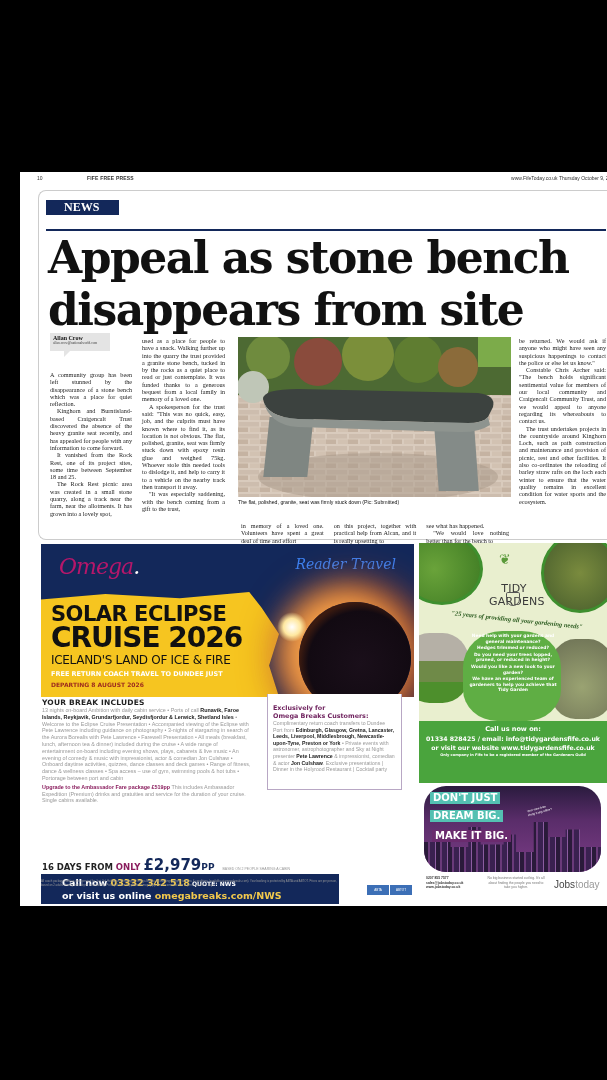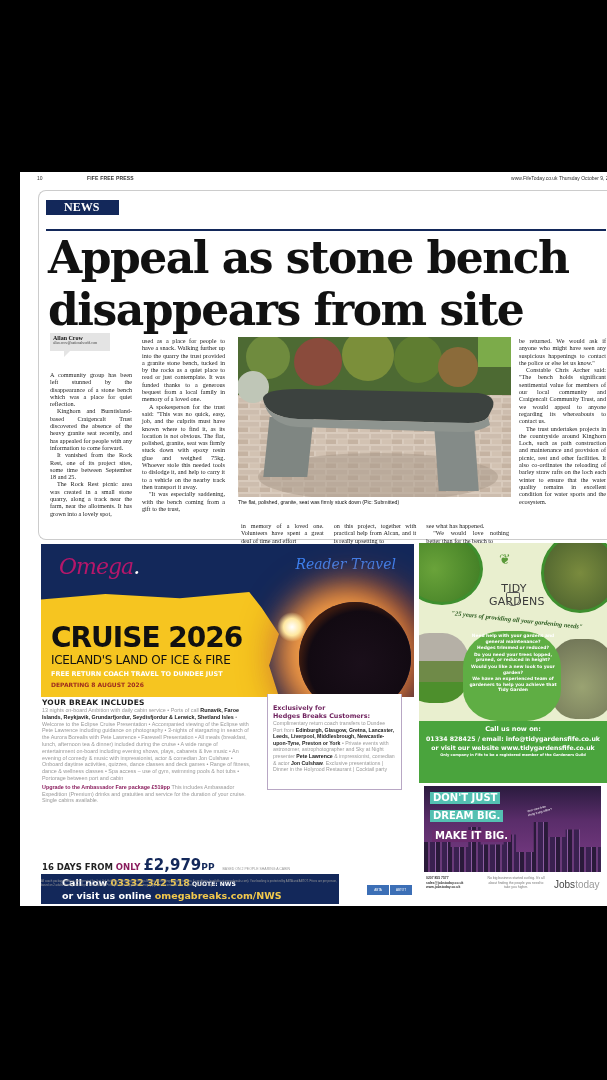--- a/index.html
+++ b/index.html
@@ -89,21 +89,21 @@
   .tidy .centre { position: absolute; left: 44px; top: 88px; width: 98px; height: 90px; background: #5fae44; border-radius: 40% 40% 35% 35%; }
   .tidy .qs { position: absolute; left: 46px; top: 90px; width: 96px; text-align: center; font-family: "DejaVu Sans", sans-serif; font-weight: bold; font-size: 4.4px; line-height: 5.6px; color: #fff; }
   .tidy .qs div { margin-bottom: 1px; }
   .tidy .bottom { position: absolute; left: 0; top: 178px; width: 188px; height: 62px; background: #4aa43d; text-align: center; font-family: "DejaVu Sans", sans-serif; font-weight: bold; color: #fff; padding-top: 4px; }
   .tidy .bottom .l1 { font-size: 6.5px; line-height: 9px; }
   .tidy .bottom .l2 { font-size: 6.2px; line-height: 9px; }
   .tidy .bottom .l3 { font-size: 6.2px; line-height: 9px; }
   .tidy .bottom .l4 { font-size: 3.6px; line-height: 6px; }
 
   
-  .jobs { position: absolute; left: 404px; top: 614px; width: 177px; height: 86px; background: linear-gradient(180deg, #2a1b3e 0%, #5a2d6a 40%, #7b3c86 100%); overflow: hidden; }
+  .jobs { position: absolute; left: 404px; top: 614px; width: 177px; height: 86px; background: linear-gradient(180deg, #2a1b3e 0%, #5a2d6a 40%, #7b3c86 100%); overflow: hidden; border-radius: 22px; }
   .jobs .city { position: absolute; left: 0; bottom: 0; width: 100%; height: 50px; background: repeating-linear-gradient(90deg, #2a1a3a 0 4px, #6a3a7a 4px 6px, #3a2150 6px 11px, #8c5ca0 11px 12px); clip-path: polygon(0 40%, 8% 40%, 8% 20%, 15% 20%, 15% 50%, 25% 50%, 25% 10%, 32% 10%, 32% 45%, 45% 45%, 45% 25%, 52% 25%, 52% 60%, 62% 60%, 62% 0, 70% 0, 70% 30%, 80% 30%, 80% 15%, 88% 15%, 88% 50%, 100% 50%, 100% 100%, 0 100%); }
   .jobs .t { position: absolute; font-family: "DejaVu Sans", sans-serif; font-weight: bold; color: #fff; font-size: 10px; line-height: 12px; padding: 0 3px; }
   .jobs .t1 { left: 6px; top: 6px; background: #54c0b2; }
   .jobs .t2 { left: 6px; top: 24px; background: #54c0b2; }
   .jobs .t3 { left: 8px; top: 44px; background: #6a2b6e; }
   .jobs .note { position: absolute; left: 103px; top: 20px; width: 26px; font-family: "Liberation Sans", sans-serif; font-size: 3px; color: #fff; transform: rotate(-15deg); }
   .jobs-foot { position: absolute; left: 404px; top: 702px; width: 177px; height: 26px; font-family: "Liberation Sans", sans-serif; }
   .jobs-foot .contact { position: absolute; left: 2px; top: 2px; font-size: 3.4px; line-height: 4.5px; color: #333; font-weight: bold; }
   .jobs-foot .blurb { position: absolute; left: 62px; top: 2px; width: 60px; font-size: 3.4px; line-height: 4.5px; color: #777; text-align: center; }
   .jobs-foot .brand { position: absolute; left: 130px; top: 5px; font-size: 10px; color: #444; }
@@ -186,35 +186,36 @@
     <p>The trust undertakes projects in the countryside around Kinghorn Loch, such as path construction and maintenance and provision of picnic, rest and other facilities. It also co-ordinates the reloading of barley straw rafts on the loch each winter to ensure that the water quality remains in excellent condition for water sports and the ecosystem.</p>
   </div>
 
   <div class="omega">
     <div class="omega-top">
       <div class="omega-logo">Omega</div>
       <div class="reader-travel">Reader Travel</div>
       <div class="brush"></div>
       <div class="eclipse"></div>
       <div class="sun-flare"></div>
+      <div class="ad-h1">SOLAR ECLIPSE</div>
       <div class="ad-h2">CRUISE 2026</div>
       <div class="ad-h3">ICELAND'S LAND OF ICE &amp; FIRE</div>
       <div class="ad-h4">FREE RETURN COACH TRAVEL TO DUNDEE JUST</div>
       <div class="ad-h5">DEPARTING 8 AUGUST 2026</div>
     </div>
 
     <div class="includes" style="left:1px;">
       <div class="h">YOUR BREAK INCLUDES</div>
       <div class="body"><span>13 nights on-board Ambition with daily cabin service • Ports of call </span><b>Runavik, Faroe Islands, Reykjavik, Grundarfjordur, Seydisfjordur &amp; Lerwick, Shetland Isles</b><span> • Welcome to the Eclipse Cruise Presentation • Accompanied viewing of the Eclipse with Pete Lawrence including guidance on photography • 3-nights of stargazing in search of the Aurora Borealis with Pete Lawrence • Farewell Presentation • All meals (breakfast, lunch, afternoon tea &amp; dinner) included during the cruise • A wide range of entertainment on-board including evening shows, plays, cabarets &amp; live music • An evening of comedy &amp; music with impressionist, actor &amp; comedian Jon Culshaw • Onboard daytime activities, quizzes, dance classes and deck games • Range of fitness, dance &amp; wellness classes • Spa access – use of gym, swimming pools &amp; hot tubs • Portorage between port and cabin</span></div>
       <div class="upg"><b>Upgrade to the Ambassador Fare package £519pp</b><span> This includes Ambassador Expedition (Premium) drinks and gratuities and service for the duration of your cruise. Single cabins available.</span></div>
     </div>
 
     <div class="exclusive" style="left:226px; top:150px;">
       <div class="h">Exclusively for</div>
-      <div class="h">Hedges Breaks Customers:</div>
+      <div class="h">Omega Breaks Customers:</div>
       <div class="body"><span>Complimentary return coach transfers to Dundee Port from </span><b>Edinburgh, Glasgow, Gretna, Lancaster, Leeds, Liverpool, Middlesbrough, Newcastle-upon-Tyne, Preston or York</b><span> • Private events with astronomer, astrophotographer and Sky at Night presenter </span><b>Pete Lawrence</b><span> &amp; impressionist, comedian &amp; actor </span><b>Jon Culshaw</b><span>. Exclusive presentations | Dinner in the Holyrood Restaurant | Cocktail party</span></div>
     </div>
 
     <div class="price" style="left:1px; top:312px;">
       <span>16 DAYS FROM </span><span class="only">ONLY </span><span class="amt">£2,979</span><span class="pp">PP</span><span class="note">BASED ON 2 PEOPLE SHARING A CABIN</span>
     </div>
 
     <div class="callbar" style="top:330px;">
       <div class="l1"><span>Call now </span><span class="y">03332 342 518</span><span class="q"> QUOTE: NWS</span></div>
       <div class="l2"><span>or visit us online </span><span class="y">omegabreaks.com/NWS</span></div>

